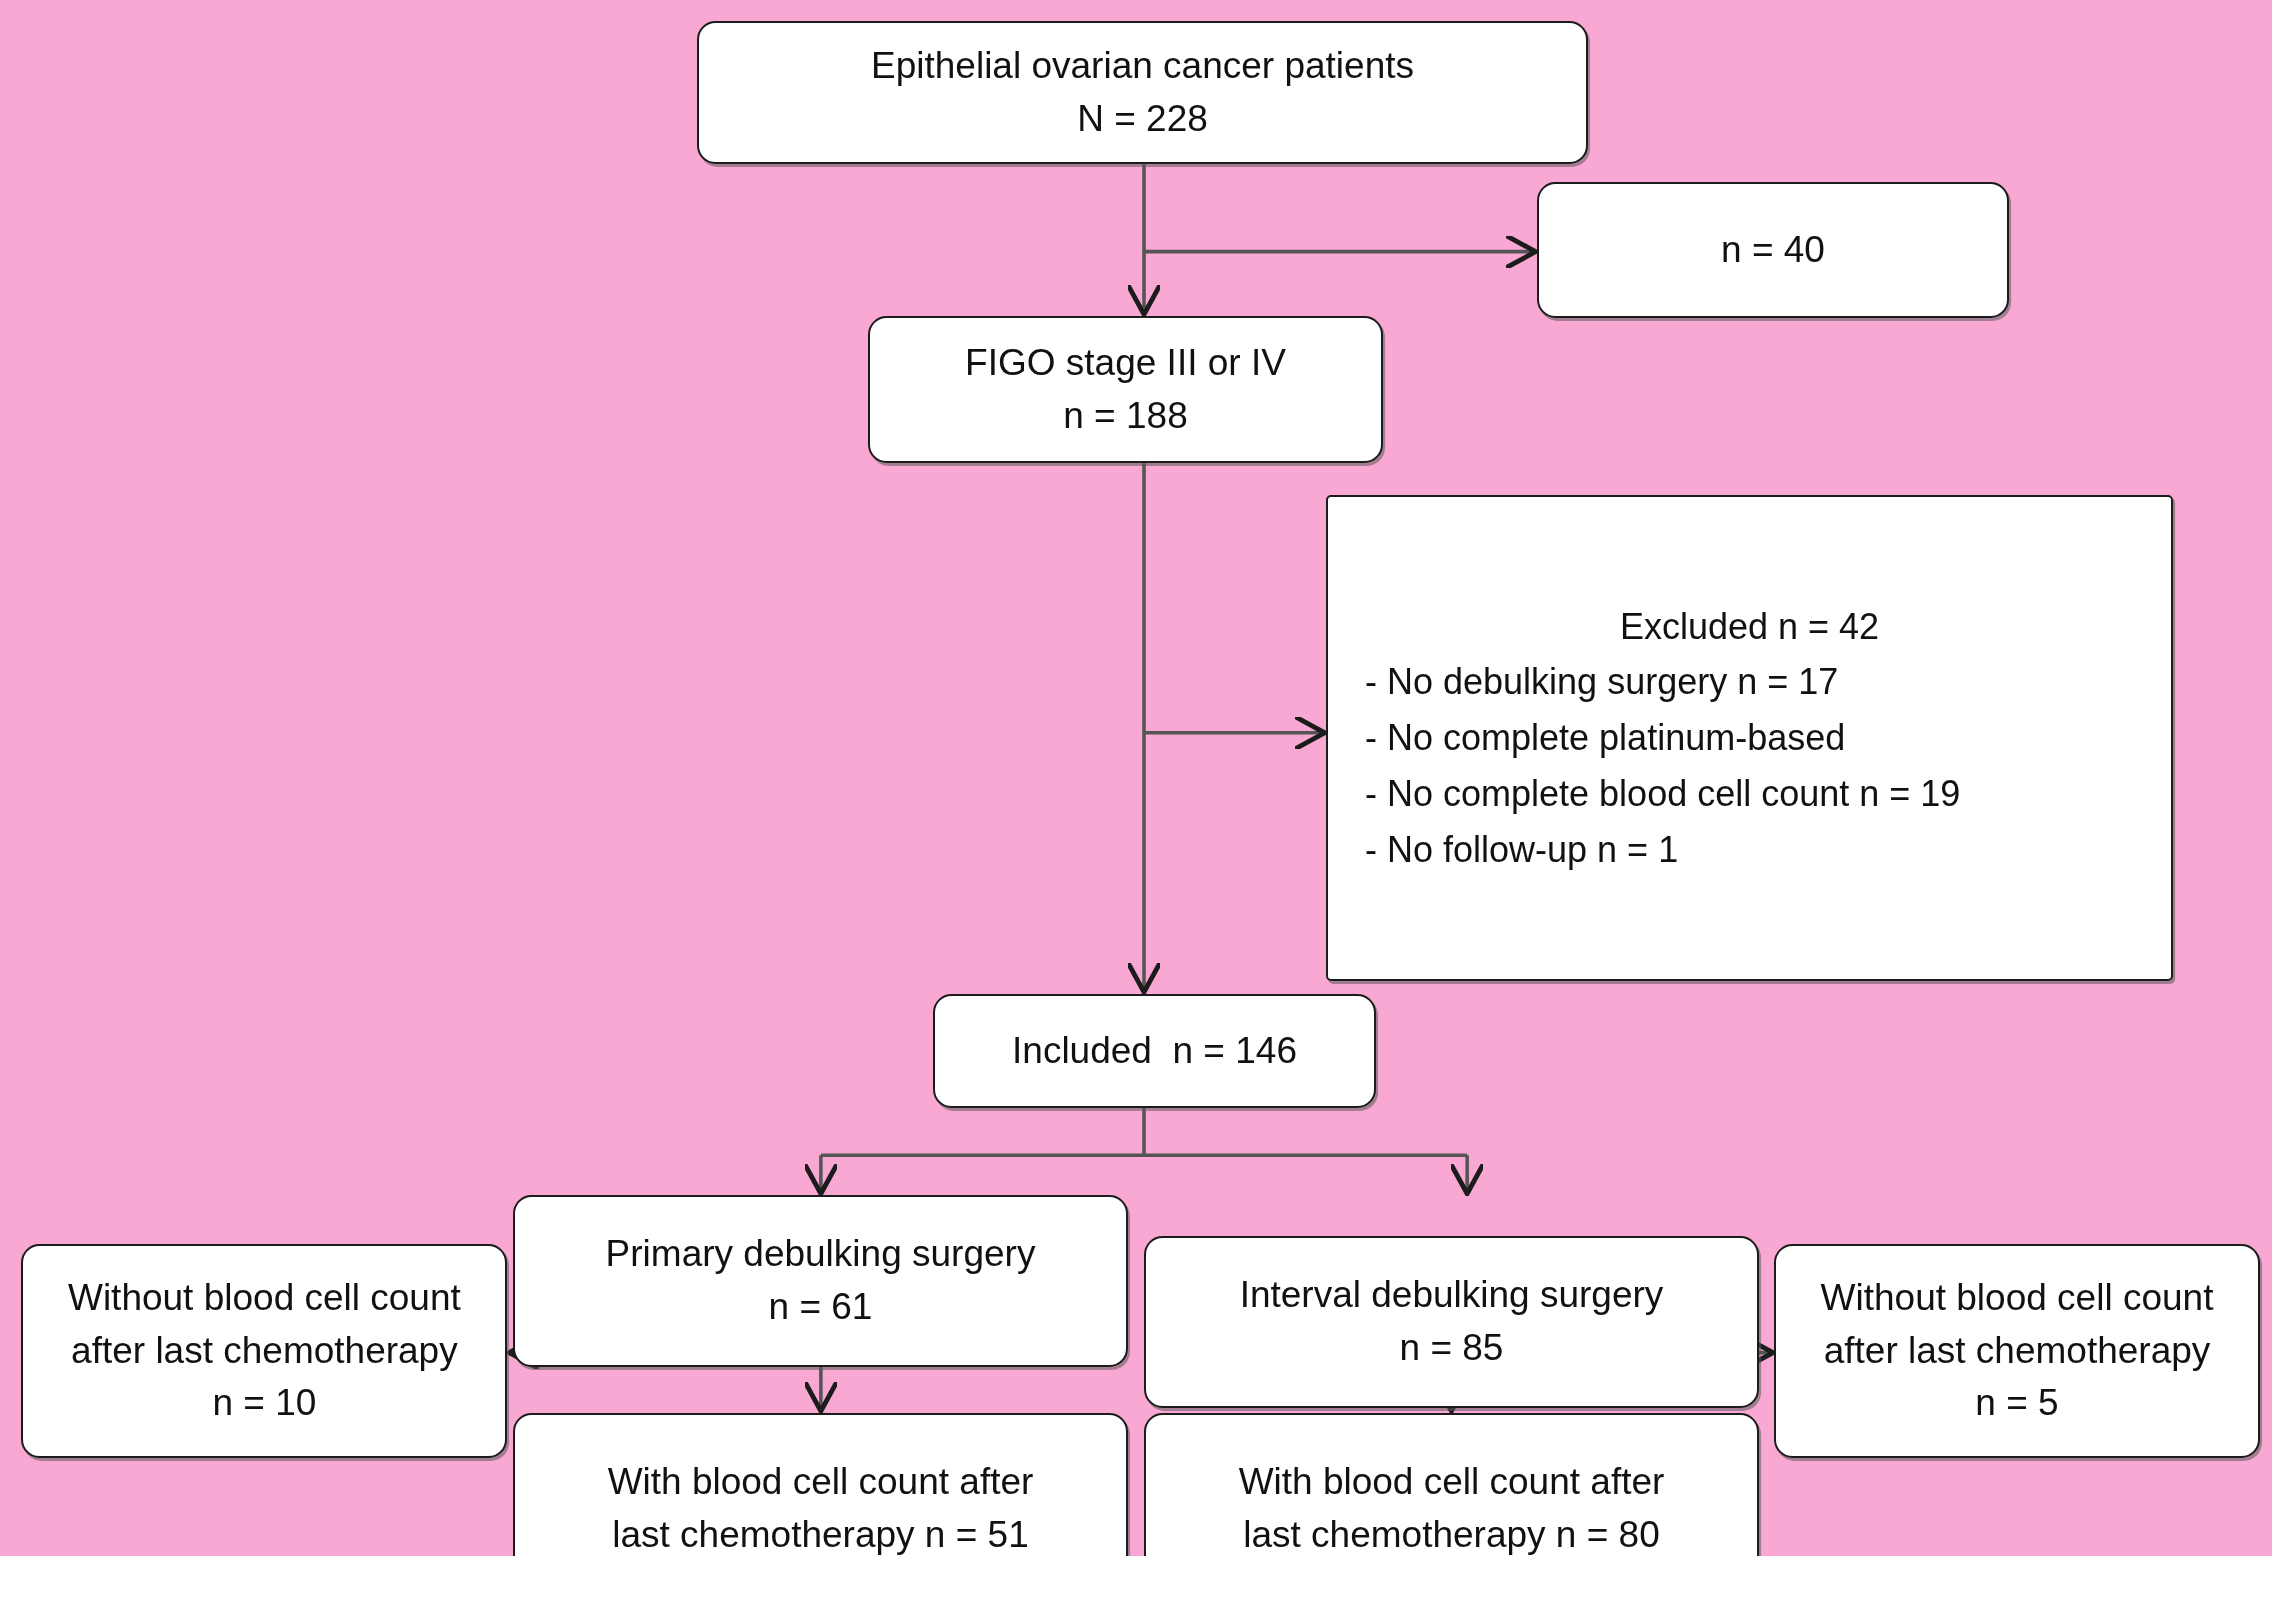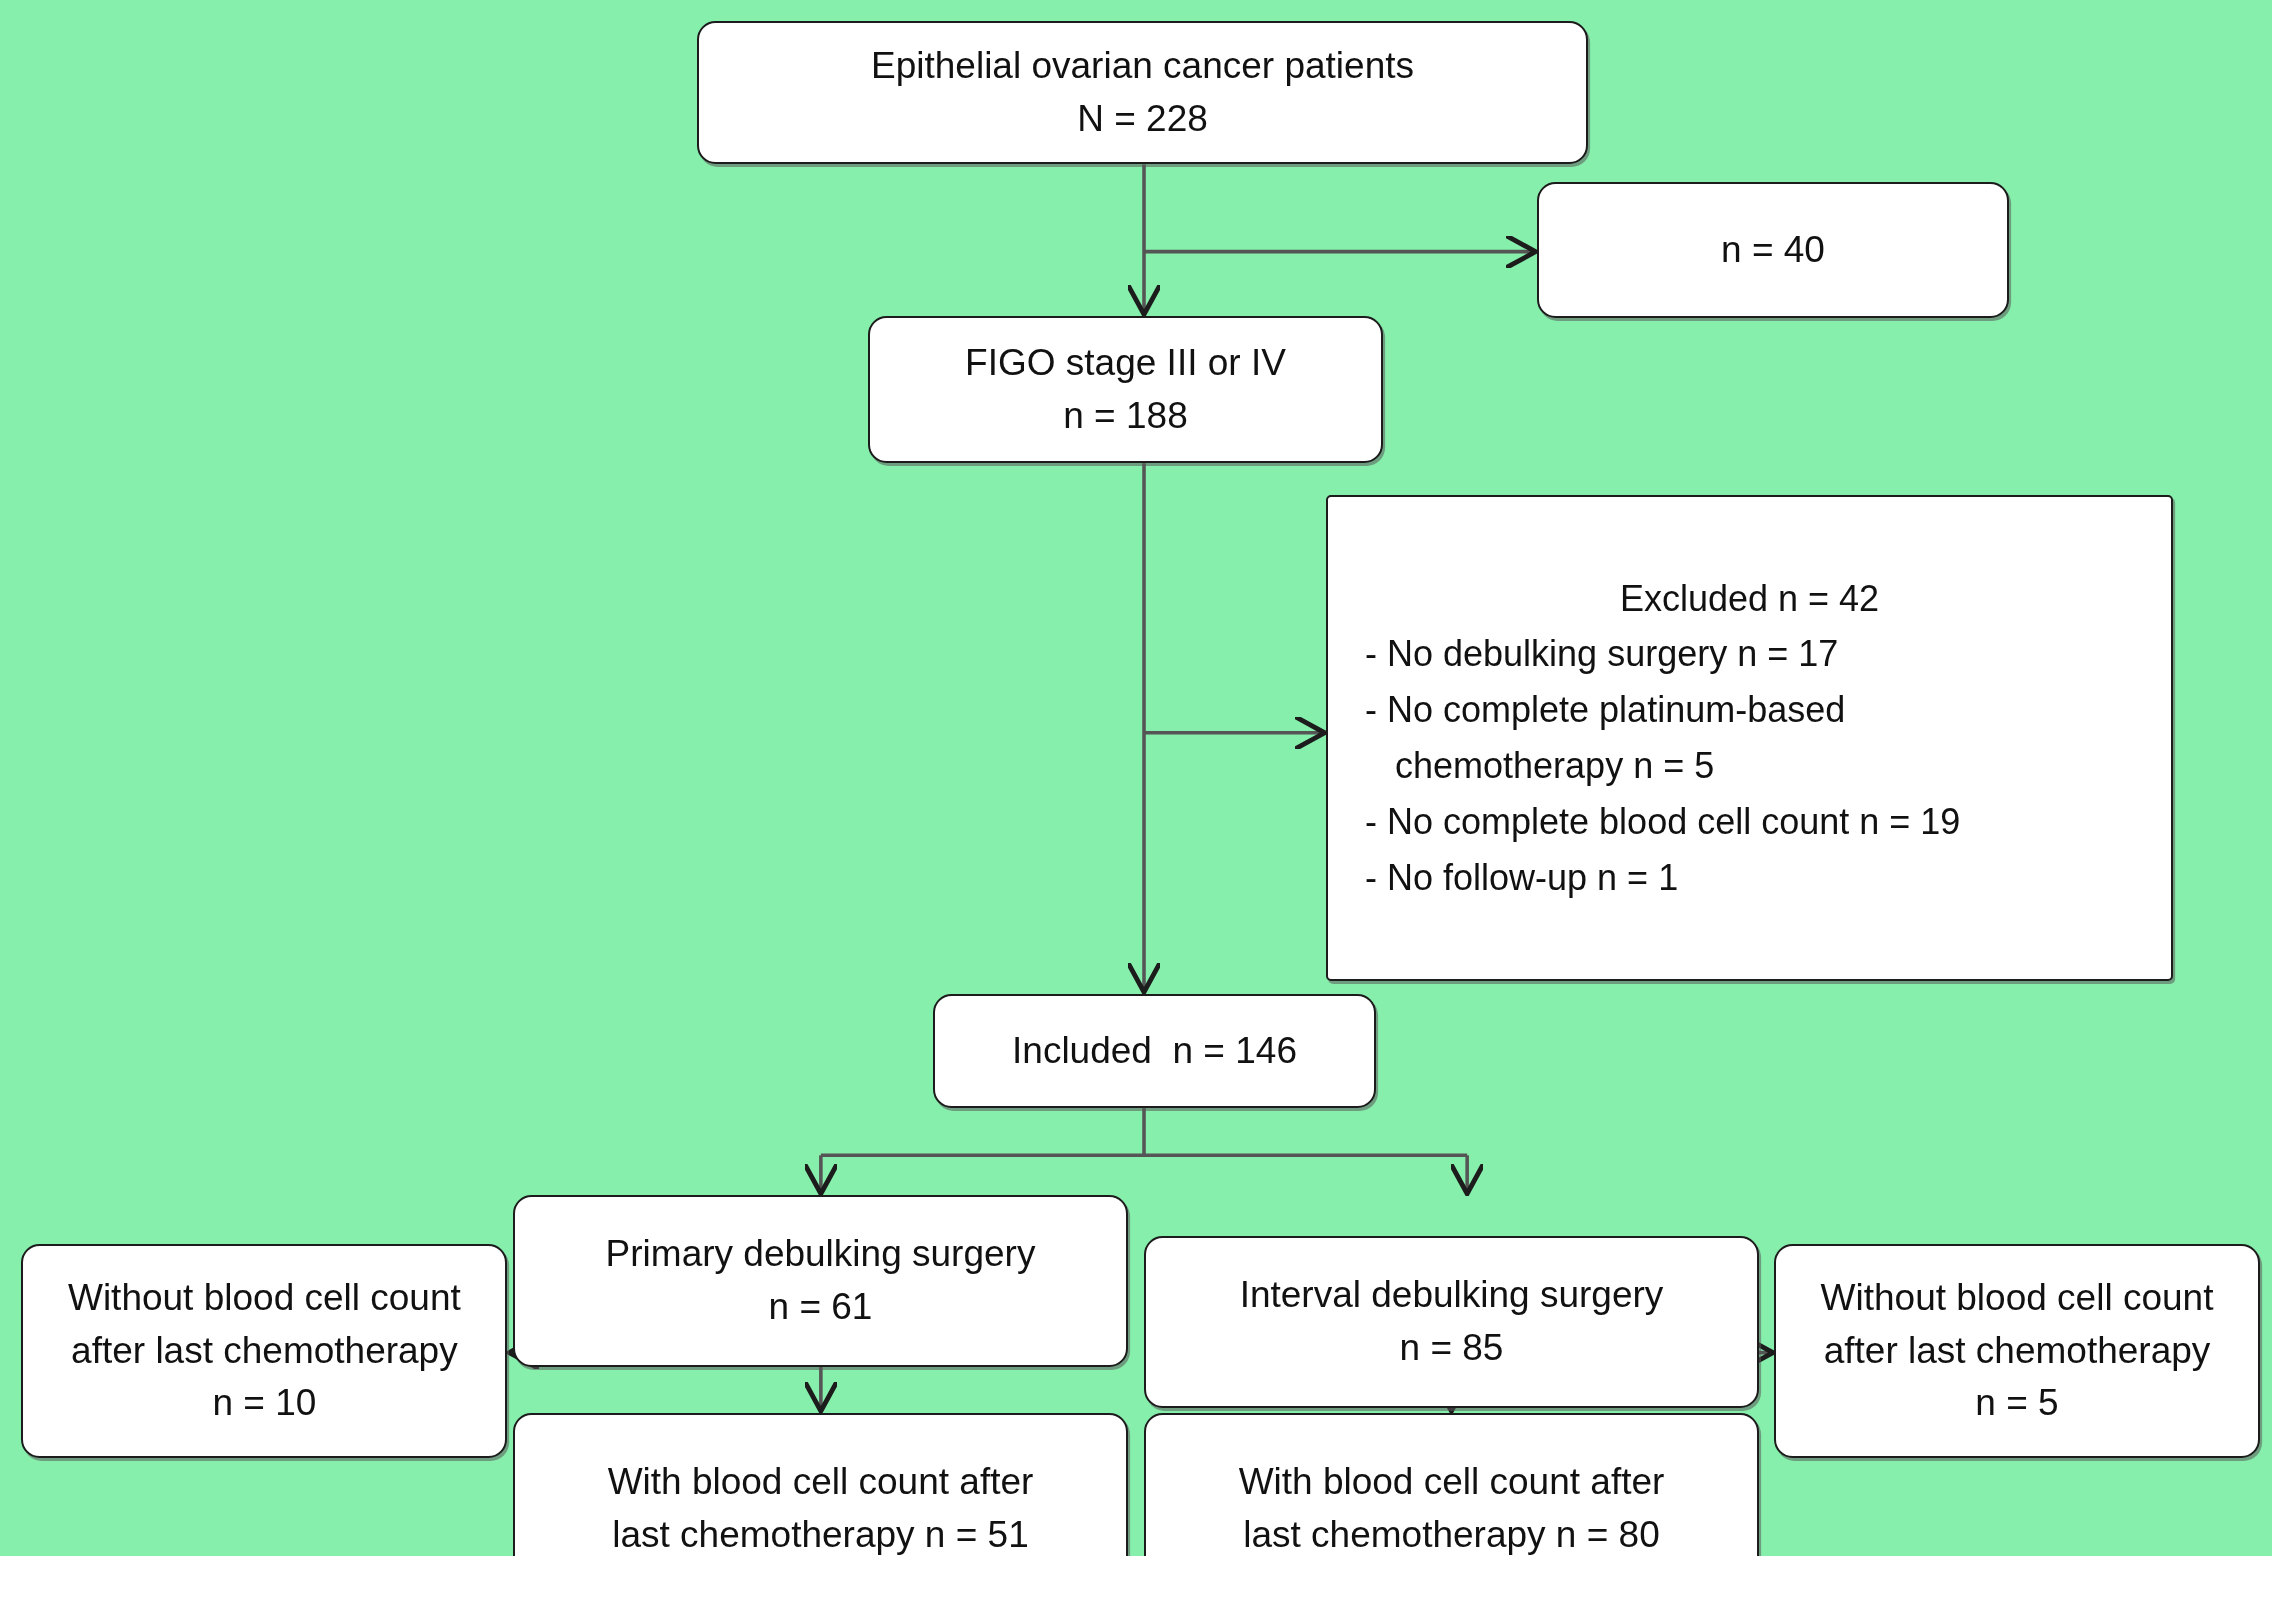--- a/index.html
+++ b/index.html
@@ -5,21 +5,21 @@
 <style>
   html, body {
     margin: 0;
     padding: 0;
     background: #ffffff;
   }
   #canvas {
     position: relative;
     width: 2273px;
     height: 1556px;
-    background: #86efac;
+    background: #f9a8d4;
     font-family: "Liberation Sans", sans-serif;
     overflow: hidden;
   }
   .connectors {
     position: absolute;
     left: 0;
     top: 0;
     width: 2273px;
     height: 1620px;
     pointer-events: none;
@@ -121,21 +121,20 @@
 
   <div class="node" id="node-figo-late">
     <span class="line">FIGO stage III or IV</span>
     <span class="line">n = 188</span>
   </div>
 
   <div class="node left-align" id="node-excluded">
     <span class="line centered">Excluded n = 42</span>
     <span class="line">- No debulking surgery n = 17</span>
     <span class="line">- No complete platinum-based</span>
-    <span class="line indented">chemotherapy n = 5</span>
     <span class="line">- No complete blood cell count n = 19</span>
     <span class="line">- No follow-up n = 1</span>
   </div>
 
   <div class="node" id="node-included">
     <span class="line">Included  n = 146</span>
   </div>
 
   <div class="node" id="node-primary">
     <span class="line">Primary debulking surgery</span>

